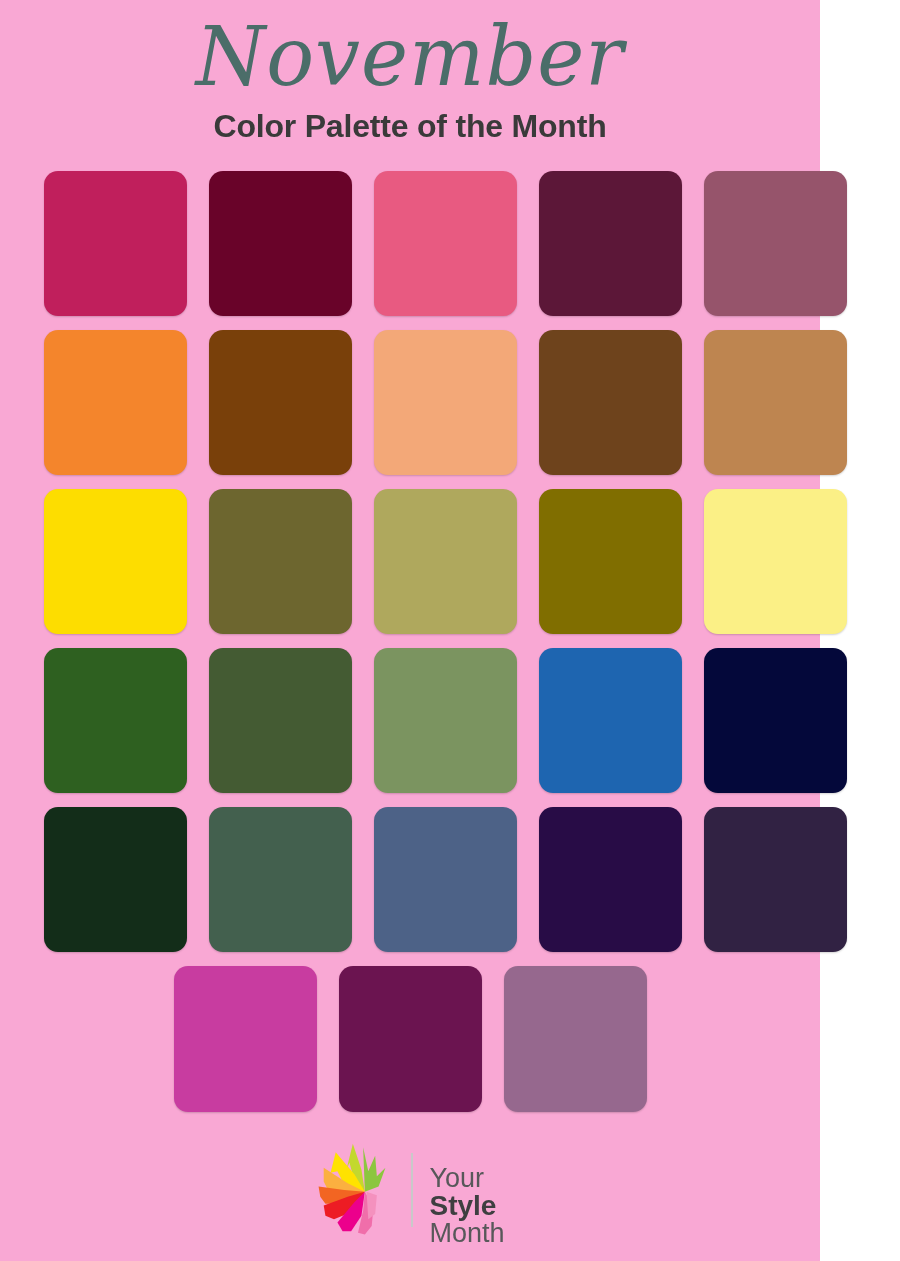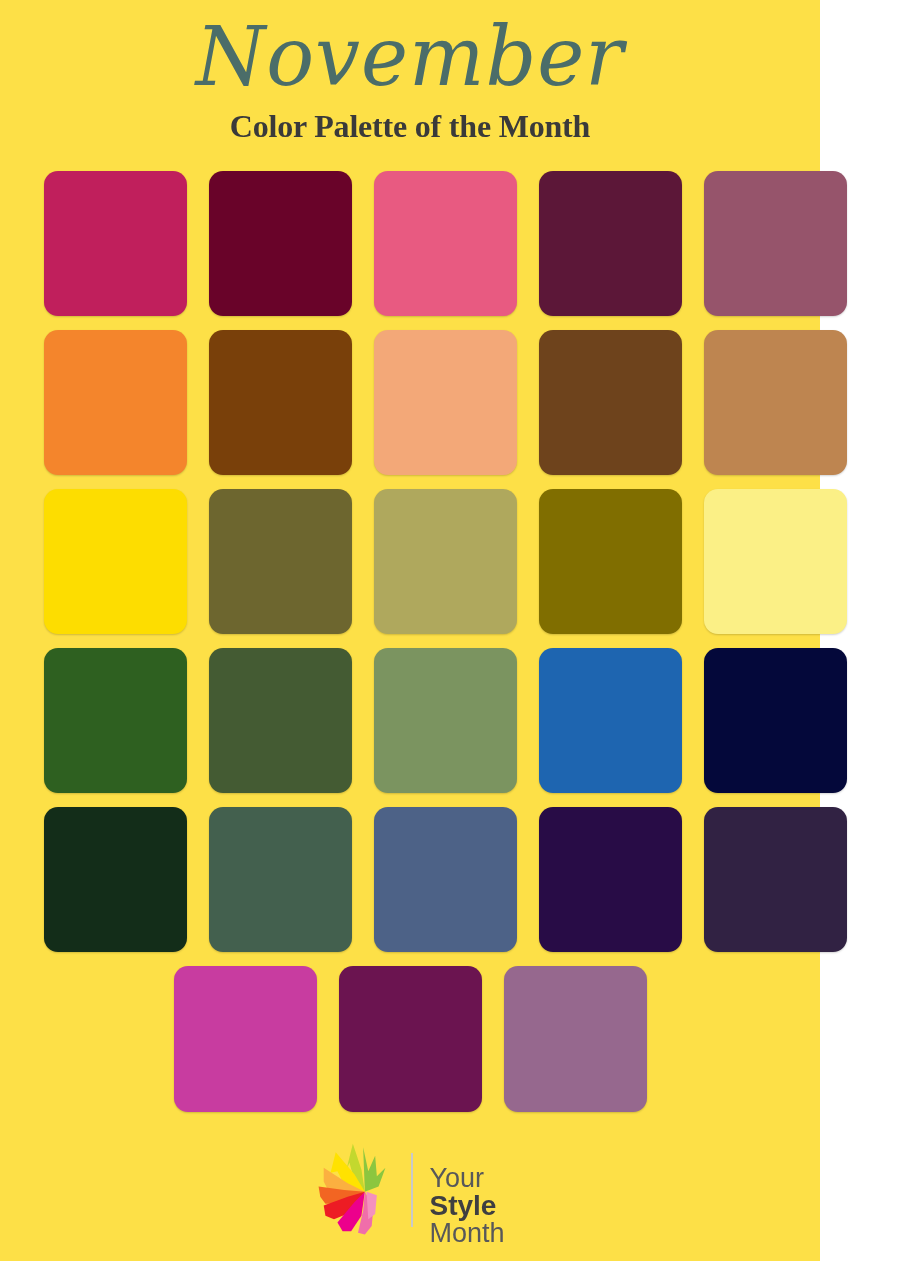--- a/index.html
+++ b/index.html
@@ -12,21 +12,21 @@
     width: 900px;
     height: 1261px;
     font-family: "Liberation Sans", sans-serif;
     overflow: hidden;
     position: relative;
   }
 
   .page {
     width: 820px;
     height: 1261px;
-    background: #fde047;
+    background: #f9a8d4;
     position: relative;
     box-sizing: border-box;
   }
 
   
   .header {
     text-align: center;
     padding-top: 6px;
   }
   .month-title {
@@ -35,21 +35,21 @@
     font-weight: 400;
     font-size: 82px;
     line-height: 1.05;
     color: #4b6d69;
     letter-spacing: 1px;
     margin: 0;
     padding: 8px 0 0 0;
     transform: scaleX(0.97);
   }
   .subtitle {
-    font-family: Liberation Serif, serif;
+    font-family: Liberation Sans, sans-serif;
     font-weight: bold;
     font-size: 32px;
     color: #3a3a3a;
     margin: 8px 0 0 0;
     letter-spacing: -0.2px;
   }
 
   
   .palette {
     margin-top: 26px;

